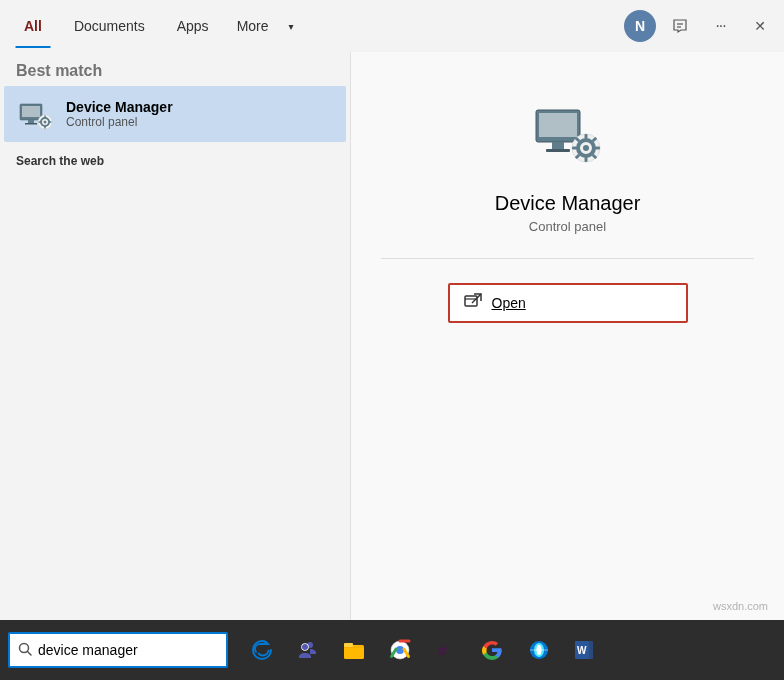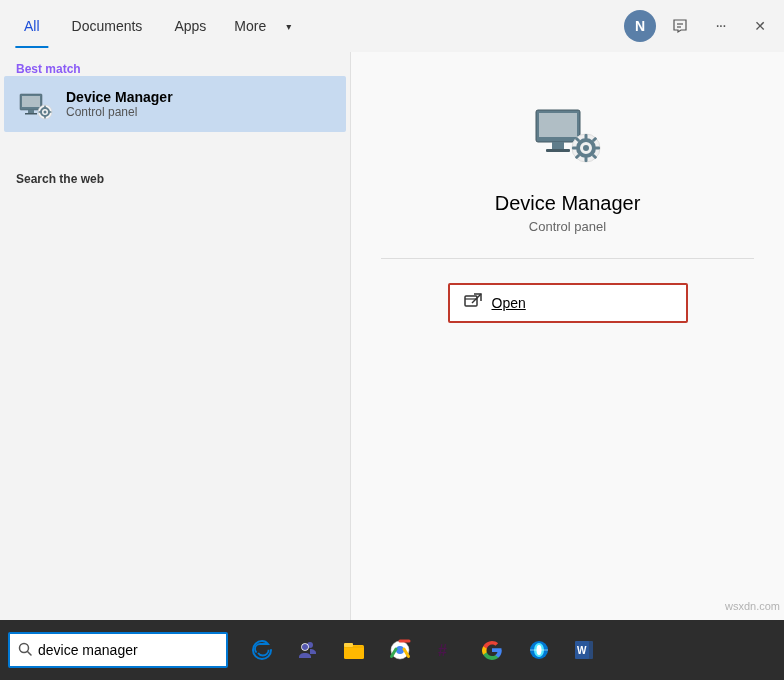--- a/index.html
+++ b/index.html
@@ -35,22 +35,22 @@
     .nav-tab {
       padding: 14px 16px;
       font-size: 14px;
       color: #333;
       cursor: pointer;
       position: relative;
       user-select: none;
     }
 
     .nav-tab.active {
-      color: #1d4ed8;
-      font-weight: 400;
+      color: #7f1d1d;
+      font-weight: 700;
     }
 
     .nav-tab.active::after {
       content: '';
       position: absolute;
       bottom: 0;
       left: 50%;
       transform: translateX(-50%);
       width: 70%;
       height: 2px;
@@ -109,24 +109,24 @@
     
     .left-panel {
       width: 350px;
       background: #f3f3f3;
       display: flex;
       flex-direction: column;
       overflow: hidden;
     }
 
     .section-label {
-      font-size: 12px;
+      font-size: 16px;
       font-weight: 600;
-      color: #8b5cf6;
-      padding: 10px 16px 0;
+      color: #737373;
+      padding: 10px 16px 6px;
     }
 
     
     .best-match-item {
       display: flex;
       align-items: center;
       background: #c7daf0;
       padding: 10px 14px;
       cursor: pointer;
       gap: 12px;
@@ -155,21 +155,20 @@
     }
 
     .best-match-subtitle {
       font-size: 12px;
       color: #555;
     }
 
     
     .web-search-section {
       padding: 12px 16px 6px;
-      margin-top: 28px;
     }
 
     .search-web-label {
       font-size: 12px;
       font-weight: 600;
       color: #333;
       margin-bottom: 6px;
     }
 
     .web-search-item {
@@ -333,21 +332,21 @@
       border-radius: 4px;
       cursor: pointer;
       color: white;
       font-size: 20px;
     }
 
     
     .watermark {
       position: absolute;
       bottom: 68px;
-      right: 4px;
+      right: 16px;
       font-size: 11px;
       color: rgba(0,0,0,0.3);
       font-family: Arial, sans-serif;
     }
   </style>
 </head>
 <body>
 
 <div class="start-menu">
 

